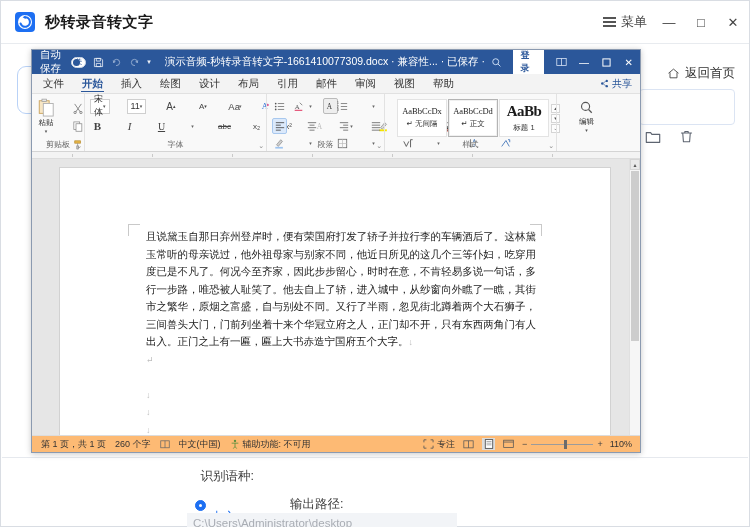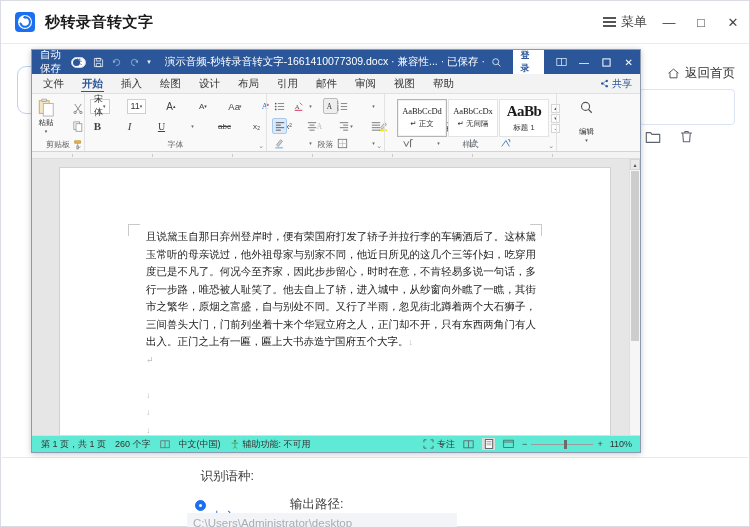--- a/index.html
+++ b/index.html
@@ -208,21 +208,21 @@
     position:absolute; right:0; top:0; width:11px; bottom:0; background:#f6f6f6;
     border-left:1px solid #e0e0e0;
   }
   #w-vscroll .sarrow {
     height:11px; display:flex; align-items:center; justify-content:center;
     font-size:6px; color:#555; background:#e9e9e9; border:1px solid #d5d5d5; cursor:pointer;
   }
   #w-vscroll .sthumb { position:absolute; top:12px; left:1px; right:1px; height:170px; background:#cdcdcd; }
 
   #w-status {
-    height:17px; background:#5eead4; border-top:1px solid #dcdcdc;
+    height:17px; background:#fdba74; border-top:1px solid #dcdcdc;
     display:flex; align-items:center; font-size:9px; color:#333; flex:none;
   }
   #w-status .si { margin-left:9px; display:flex; align-items:center; gap:3px; cursor:pointer; }
   #w-status-right { margin-left:auto; display:flex; align-items:center; gap:7px; margin-right:8px; }
   .vmode { width:13px; height:12px; display:flex; align-items:center; justify-content:center; font-size:8px; color:#444; cursor:pointer;}
   .vmode.on { background:#dcdcdc; }
   #zoom-slider { display:flex; align-items:center; gap:0; }
   #zoom-track { width:62px; height:1px; background:#9b9b9b; position:relative; }
   #zoom-knob { position:absolute; left:33px; top:-4px; width:3px; height:9px; background:#6b6b6b; cursor:pointer;}
 </style>
@@ -653,48 +653,48 @@
                 <path d="M2 10 L7 3 L11 10" fill="none" stroke="#3a6fb5" stroke-width="1"></path>
                 <path d="M9.5 2 L11.5 2 L11.5 5" fill="none" stroke="#3a6fb5" stroke-width="1"></path>
               </svg>
           </span>
         </div>
         <span class="rgname"><span>段落</span><span class="dlg">⌄</span></span>
       </div>
 
       <div class="rgroup" style="width:172px; align-items:flex-start;">
         <div style="display:flex; padding-top:3px; padding-left:7px;">
+          <div class="style-card">
+            <span class="style-prev">AaBbCcDx</span>
+            <span class="style-name">↵ <span>无间隔</span></span>
+          </div>
           <div class="style-card sel">
             <span class="style-prev">AaBbCcDd</span>
             <span class="style-name">↵ <span>正文</span></span>
-          </div>
-          <div class="style-card">
-            <span class="style-prev">AaBbCcDx</span>
-            <span class="style-name">↵ <span>无间隔</span></span>
           </div>
           <div class="style-card">
             <span class="style-prev big">AaBb</span>
             <span class="style-name">标题 1</span>
           </div>
           <div class="style-scroll">
             <div>▴</div>
             <div>▾</div>
             <div>⌄</div>
           </div>
         </div>
         <span class="rgname"><span>样式</span><span class="dlg">⌄</span></span>
       </div>
 
       <div class="rgroup" style="width:60px; align-items:center;">
         <div style="display:flex; flex-direction:column; align-items:center; padding-top:4px;">
           <svg width="15" height="15" viewBox="0 0 16 16">
               <circle cx="7" cy="6.8" r="4.3" fill="none" stroke="#555" stroke-width="1.2"></circle>
               <line x1="10.2" y1="10.1" x2="13.6" y2="13.6" stroke="#555" stroke-width="1.3"></line>
             </svg>
-          <span style="font-size:7.5px; color:#333; margin-top:12px;">编辑</span>
+          <span style="font-size:7.5px; color:#333; margin-top:2px;">编辑</span>
           <span style="font-size:5px; color:#555;">▾</span>
         </div>
       </div>
 
     </div>
 
     <div id="w-ruler">
       <span class="tick" style="left:40px;"></span>
         <span class="tick" style="left:120px;"></span>
       <span class="tick" style="left:200px;"></span>

